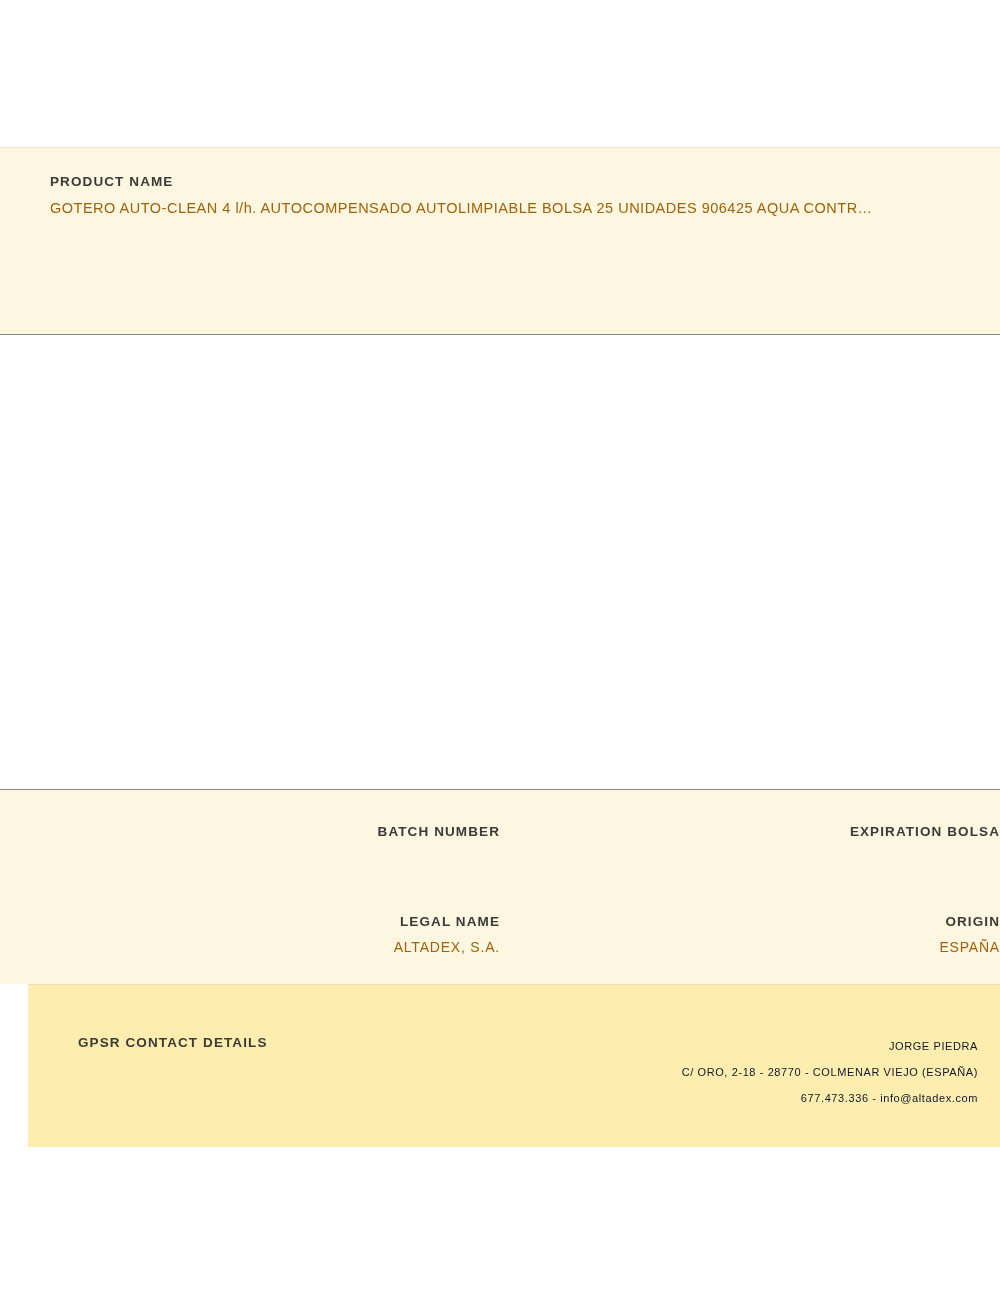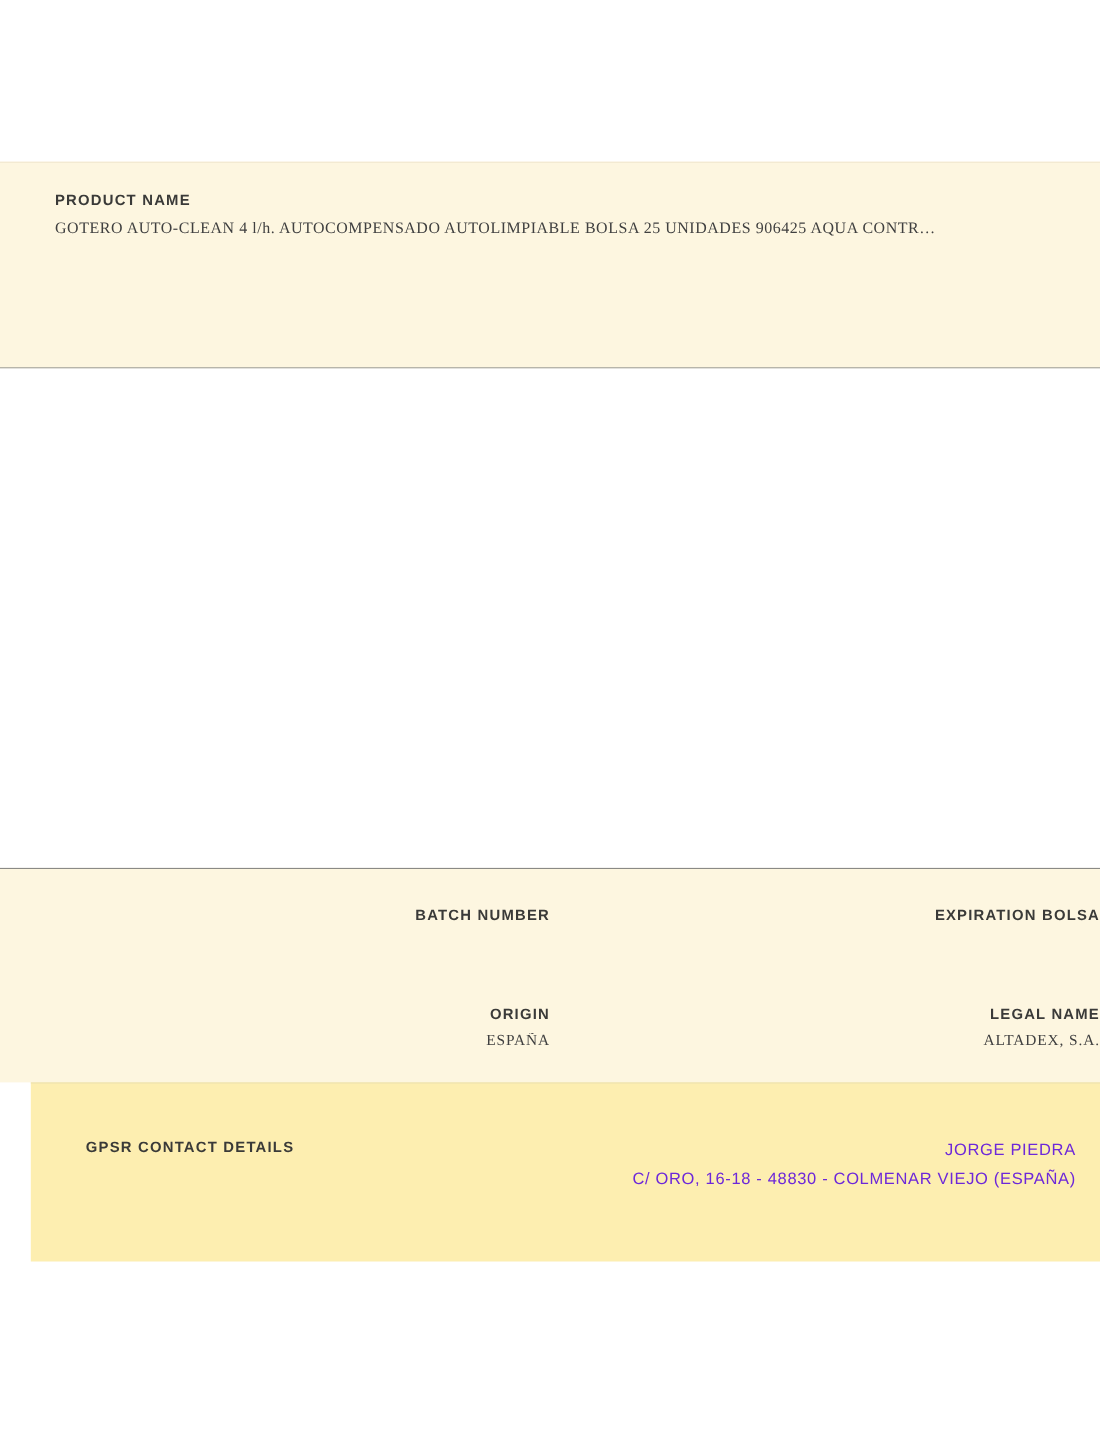--- a/index.html
+++ b/index.html
@@ -41,25 +41,24 @@
     font-size: 13.5px;
     font-weight: bold;
     letter-spacing: 1.1px;
     color: #3a3a38;
     margin: 0 0 11px 0;
   }
 
   .field-value {
     font-size: 14.5px;
     letter-spacing: 0.5px;
-    color: #404040;
+    color: #a16207;
     margin: 0;
     white-space: nowrap;
     overflow: hidden;
-    font-family: Liberation Serif, serif;
   }
 
   .block-ean {
     margin-top: 38px;
   }
 
   
   .band-middle {
     position: absolute;
     left: 0;
@@ -126,23 +125,23 @@
   .gpsr-title {
     font-size: 13.5px;
     font-weight: bold;
     letter-spacing: 1.1px;
     color: #3a3a38;
     padding-top: 2px;
   }
 
   .gpsr-lines {
     text-align: right;
-    font-size: 15px;
+    font-size: 11px;
     letter-spacing: 0.6px;
-    color: #6d28d9;
+    color: #0f172a;
     line-height: 26px;
   }
   .gpsr-lines div { white-space: nowrap; }
 
   
   .band-bottom {
     position: absolute;
     left: 0;
     top: 1147px;
     width: 1000px;
@@ -172,35 +171,36 @@
         <div class="field-label">BATCH NUMBER</div>
         <div class="field-value"></div>
       </div>
       <div class="col">
         <div class="field-label">EXPIRATION BOLSA</div>
         <div class="field-value"></div>
       </div>
     </div>
     <div class="two-col row-legal">
       <div class="col">
+        <div class="field-label">LEGAL NAME</div>
+        <div class="field-value">ALTADEX, S.A.</div>
+      </div>
+      <div class="col">
         <div class="field-label">ORIGIN</div>
         <div class="field-value">ESPAÑA</div>
-      </div>
-      <div class="col">
-        <div class="field-label">LEGAL NAME</div>
-        <div class="field-value">ALTADEX, S.A.</div>
       </div>
     </div>
   </section>
 
   <section class="band-gpsr">
     <div class="gpsr-inner">
       <div class="gpsr-title">GPSR CONTACT DETAILS</div>
       <div class="gpsr-lines">
         <div>JORGE PIEDRA</div>
-        <div>C/ ORO, 16-18 - 48830 - COLMENAR VIEJO (ESPAÑA)</div>
+        <div>C/ ORO, 2-18 - 28770 - COLMENAR VIEJO (ESPAÑA)</div>
+        <div>677.473.336 - info@altadex.com</div>
       </div>
     </div>
   </section>
 
   <div class="band-bottom"></div>
 
 </div>
 
 </body></html>

